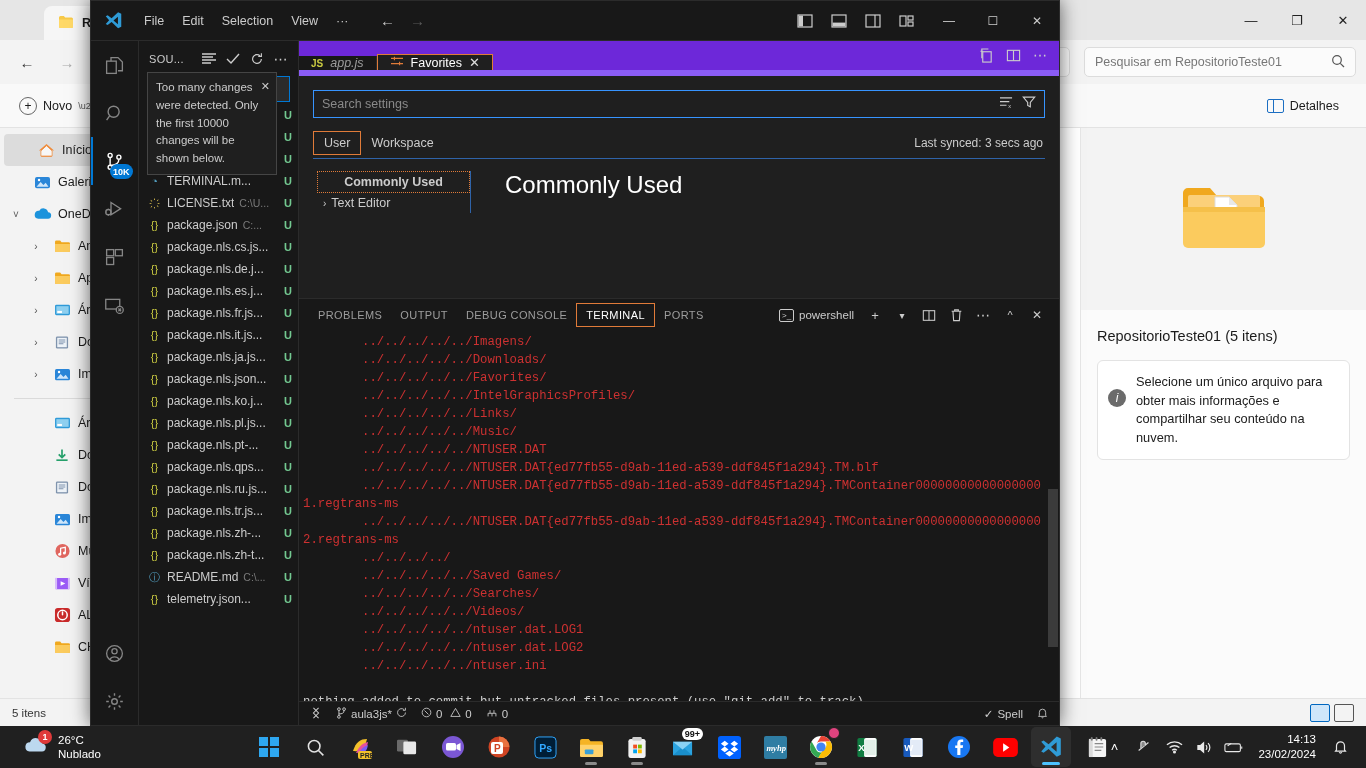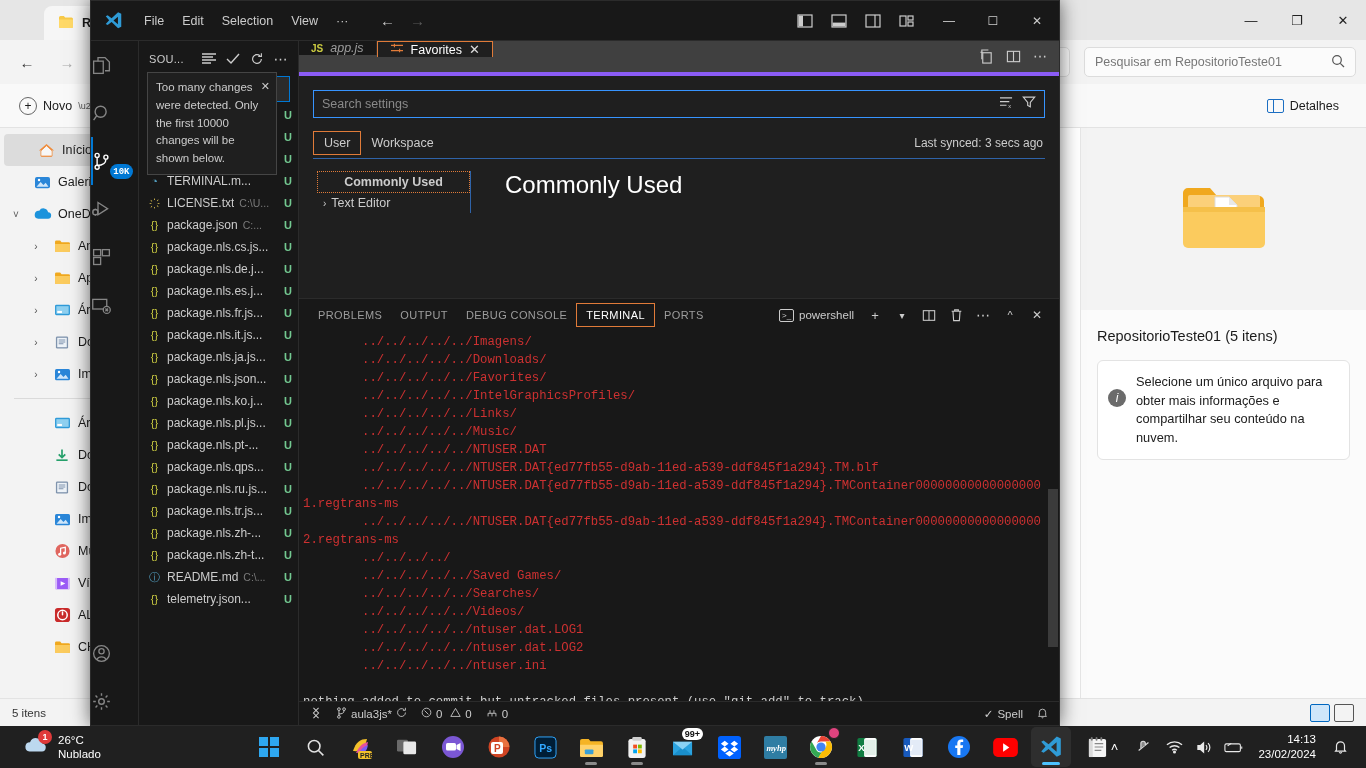--- a/index.html
+++ b/index.html
@@ -144,22 +144,22 @@
   .vs-layouticons > div { width: 32px; height: 30px; display: flex; align-items: center; justify-content: center; }
   .vs-wincontrols { display: flex; }
   .vs-wincontrols div { width: 44px; height: 40px; display: flex; align-items: center; justify-content: center; font-size: 12px; color: #cccccc; }
 
   .vs-main { flex: 1; display: flex; min-height: 0; }
   .vs-activitybar {
     width: 48px; background: #181818; display: flex; flex-direction: column; align-items: center;
     border-right: 1px solid #2b2b2b; flex: none;
   }
   .act-ico {
-    width: 48px; height: 48px; display: flex; align-items: center; justify-content: flex-start;
-    color: #868686; position: relative; font-family: Liberation Mono, monospace;
+    width: 48px; height: 48px; display: flex; align-items: center; justify-content: center;
+    color: #868686; position: relative;
   }
   .act-ico.active { color: #ffffff; }
   .act-ico.active:before {
     content: ''; position: absolute; left: 0; top: 0; bottom: 0; width: 2px; background: #0078d4;
   }
   .act-badge {
     position: absolute; right: 6px; bottom: 6px; min-width: 19px; height: 15px; padding: 0 3px;
     background: #0078d4; color: #fff; font-size: 9px; border-radius: 9px;
     display: flex; align-items: center; justify-content: center; font-weight: 600;
   }
@@ -190,21 +190,21 @@
   .file-row {
     height: 22px; display: flex; align-items: center; gap: 5px; padding: 0 6px 0 8px;
     font-size: 12px; white-space: nowrap; color: #cccccc;
   }
   .file-ico { width: 15px; flex: none; text-align: center; font-size: 11px; }
   .file-name { overflow: hidden; text-overflow: ellipsis; }
   .file-path { color: #7a7a7a; font-size: 10.5px; overflow: hidden; }
   .file-badge { margin-left: auto; color: #73c991; font-size: 11px; font-weight: 600; padding-left: 4px; }
 
   .vs-editorcol { flex: 1; display: flex; flex-direction: column; min-width: 0; background: #1f1f1f; }
-  .vs-tabbar { height: 35px; background: #404040; display: flex; align-items: flex-start; flex: none; border-bottom: 4px solid #8b5cf6; }
+  .vs-tabbar { height: 35px; background: #6d28d9; display: flex; align-items: flex-end; flex: none; border-bottom: 6px solid #8b5cf6; }
   .vs-tab {
     display: flex; align-items: center; gap: 7px; padding: 0 12px; font-size: 12.5px;
     background: #181818; color: #9d9d9d; border-right: 1px solid #2b2b2b;
   }
   .vs-tab.active {
     background: #1f1f1f; color: #ffffff; border-top: 1px solid #e07b39;
     border-left: 1px solid #e07b39; border-right: 1px solid #e07b39;
   }
   .tab-x { font-size: 13px; opacity: .85; }
   .vs-tabactions { margin-left: auto; display: flex; align-items: center; gap: 1px; padding-right: 6px; }

